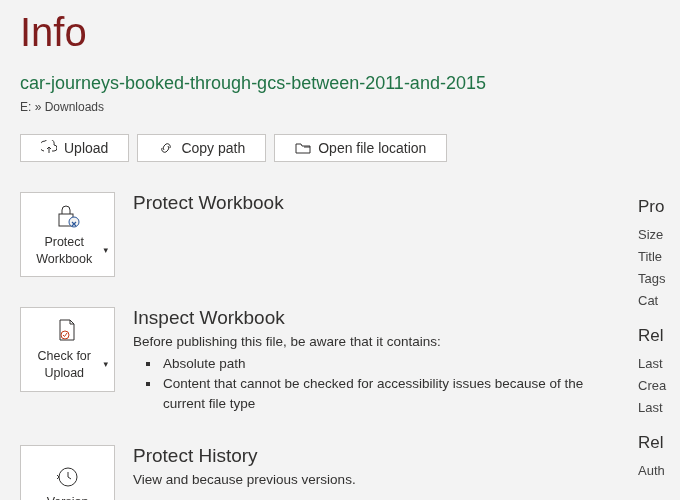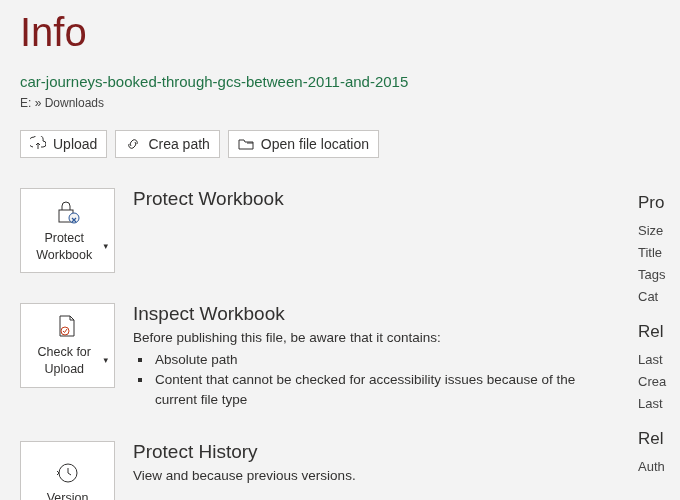--- a/index.html
+++ b/index.html
@@ -1,32 +1,32 @@
 <!DOCTYPE html>
 <html><head>
 <meta charset="utf-8">
 <style>
 *{margin:0;padding:0;box-sizing:border-box}
 body{font-family:"Segoe UI",sans-serif;background:#f3f3f3;color:#323130;width:680px;height:500px;overflow:hidden;padding:0 20px}
 .title{font-size:40px;font-weight:300;color:#7f1d1d;margin-top:10px;margin-bottom:18px}
-.filename{font-size:15px;font-weight:400;color:#217346;margin-bottom:6px}
+.filename{font-size:18px;font-weight:400;color:#217346;margin-bottom:6px}
 .path{font-size:12px;color:#444;margin-bottom:20px}
 .actions{display:flex;gap:8px;margin-bottom:30px}
-.action-btn{display:inline-flex;align-items:center;gap:7px;background:#fff;border:1px solid #c8c6c4;padding:5px 9px;font-size:14px;color:#323130;cursor:pointer;font-family:inherit}
+.action-btn{display:inline-flex;align-items:center;gap:7px;background:#fff;border:1px solid #c8c6c4;padding:5px 20px;font-size:14px;color:#323130;cursor:pointer;font-family:inherit}
 .content{display:flex;gap:18px}
 .left{flex:0 0 600px}
 .right{flex:0 0 80px;padding-top:5px}
 .section{display:flex;gap:18px;margin-bottom:30px;align-items:flex-start}
 .tile{width:95px;height:85px;background:#fff;border:1px solid #c8c6c4;display:flex;flex-direction:column;align-items:center;justify-content:center;gap:4px;text-align:center;padding:6px;font-size:12.5px;color:#323130;cursor:pointer;line-height:1.3}
 .tile-label{display:flex;align-items:center;gap:2px}
 .caret{font-size:9px}
 .section-body{flex:1}
 .section-title{font-size:19px;font-weight:400;color:#323130;margin-bottom:4px}
 .section-desc{font-size:13.5px;color:#323130;line-height:1.4;margin-bottom:2px}
-.section-body ul{list-style:square;margin-left:20px;margin-top:2px}
+.section-body ul{list-style:square;margin-left:28px;margin-top:2px}
 .section-body li{font-size:13.5px;line-height:1.5;padding-left:2px}
 .right-head{font-size:17px;color:#323130;margin-bottom:10px}
 .prop{font-size:13px;color:#444;margin-bottom:7px}
 .right-group{margin-bottom:18px}
 svg{display:block}
 </style>
 </head>
 <body>
 
 <div class="title">Info</div>
@@ -42,21 +42,21 @@
         </svg>
     </span>
     <span>Upload</span>
   </button>
   <button class="action-btn">
     <span>
       <svg width="16" height="16" viewBox="0 0 16 16">
           <path d="M6 10a3 3 0 0 1 0-4l2-2a3 3 0 0 1 4 4M10 6a3 3 0 0 1 0 4l-2 2a3 3 0 0 1-4-4" fill="none" stroke="#323130"></path>
         </svg>
     </span>
-    <span>Crea path</span>
+    <span>Copy path</span>
   </button>
   <button class="action-btn">
     <span>
       <svg width="16" height="16" viewBox="0 0 16 16">
           <path d="M1 4h5l1 2h8v7H1z" fill="none" stroke="#323130"></path>
           <path d="M9 7h6" stroke="#323130"></path>
         </svg>
     </span>
     <span>Open file location</span>
   </button>

